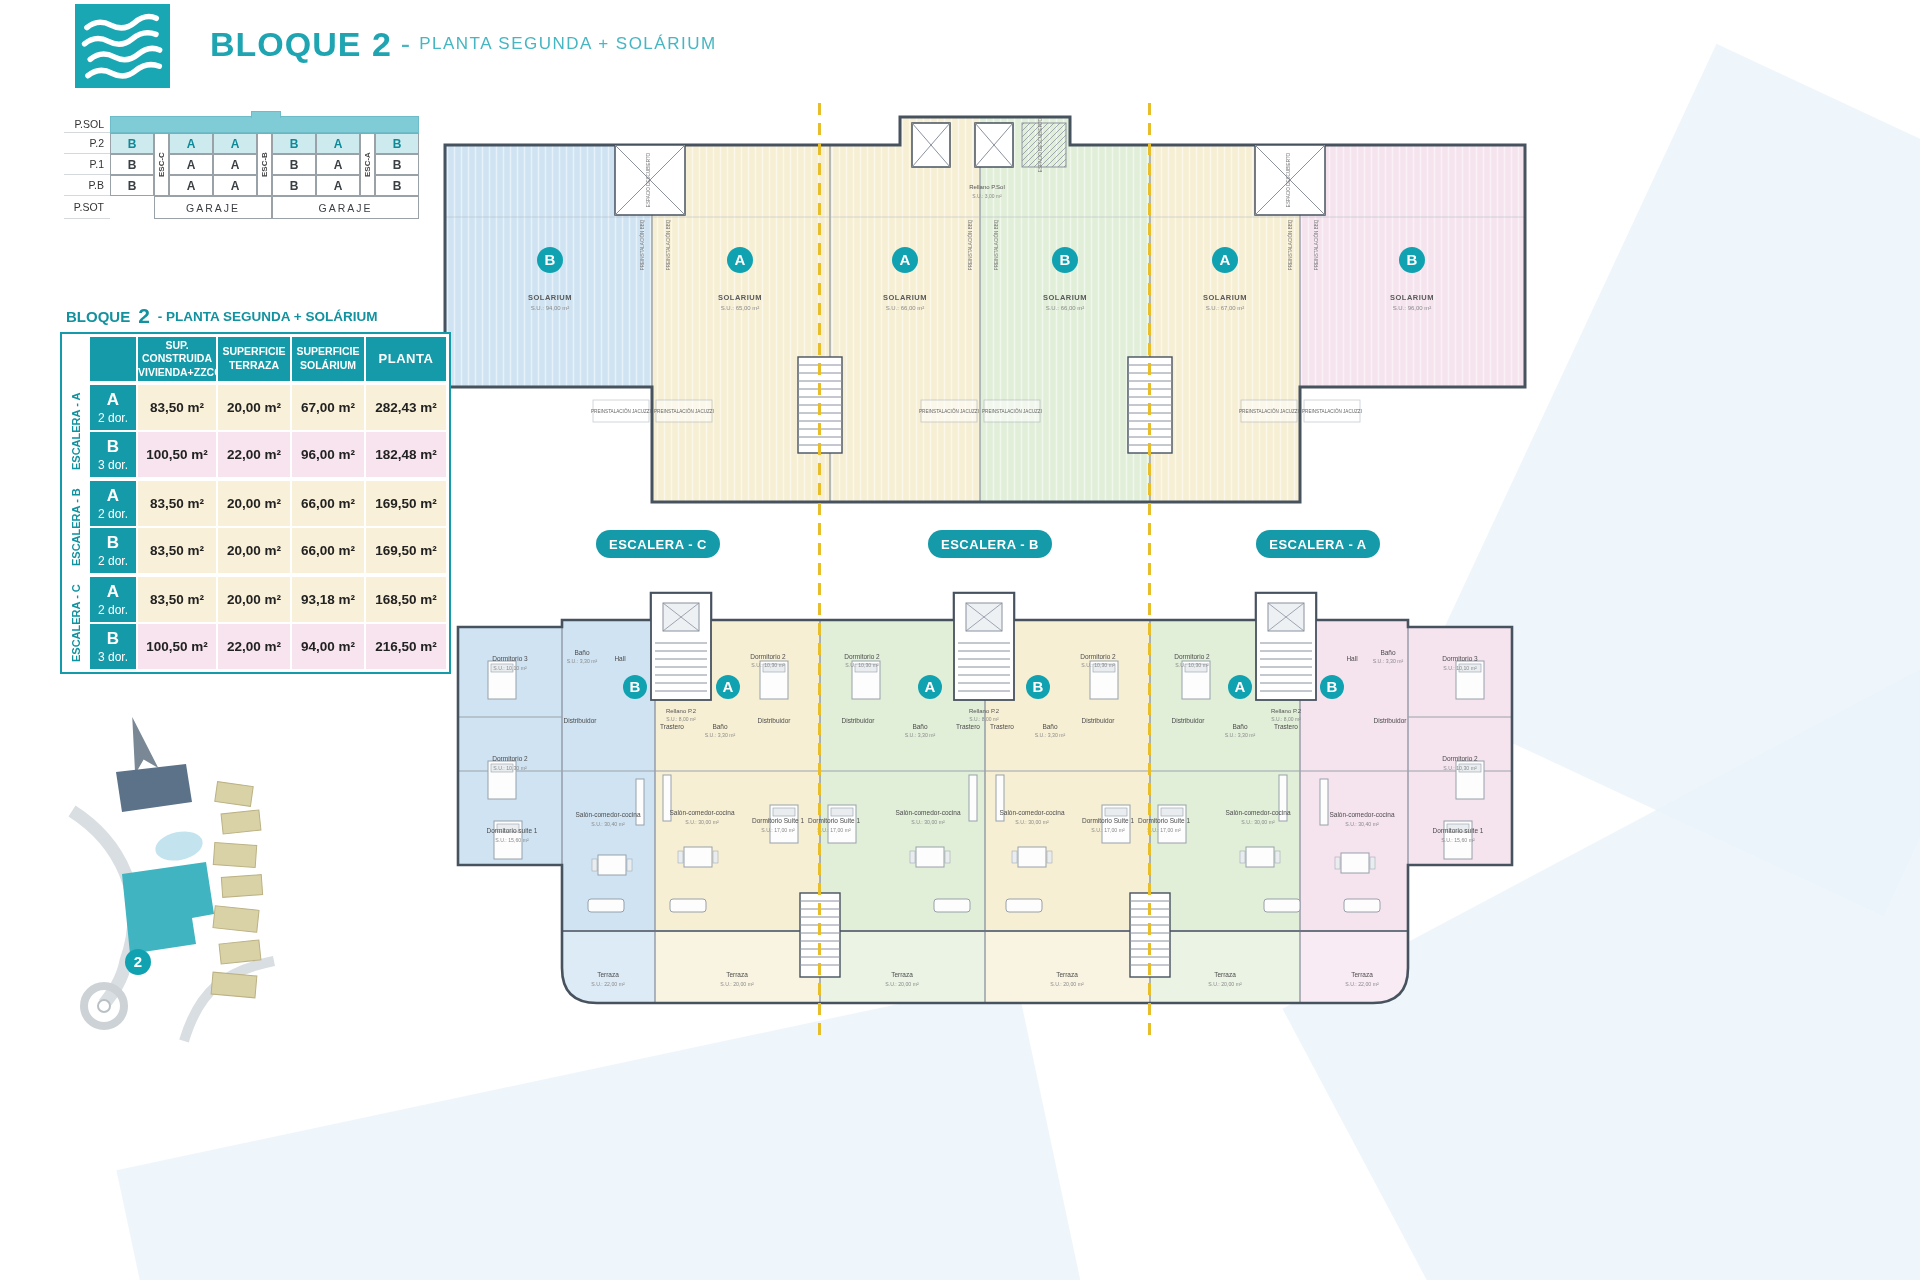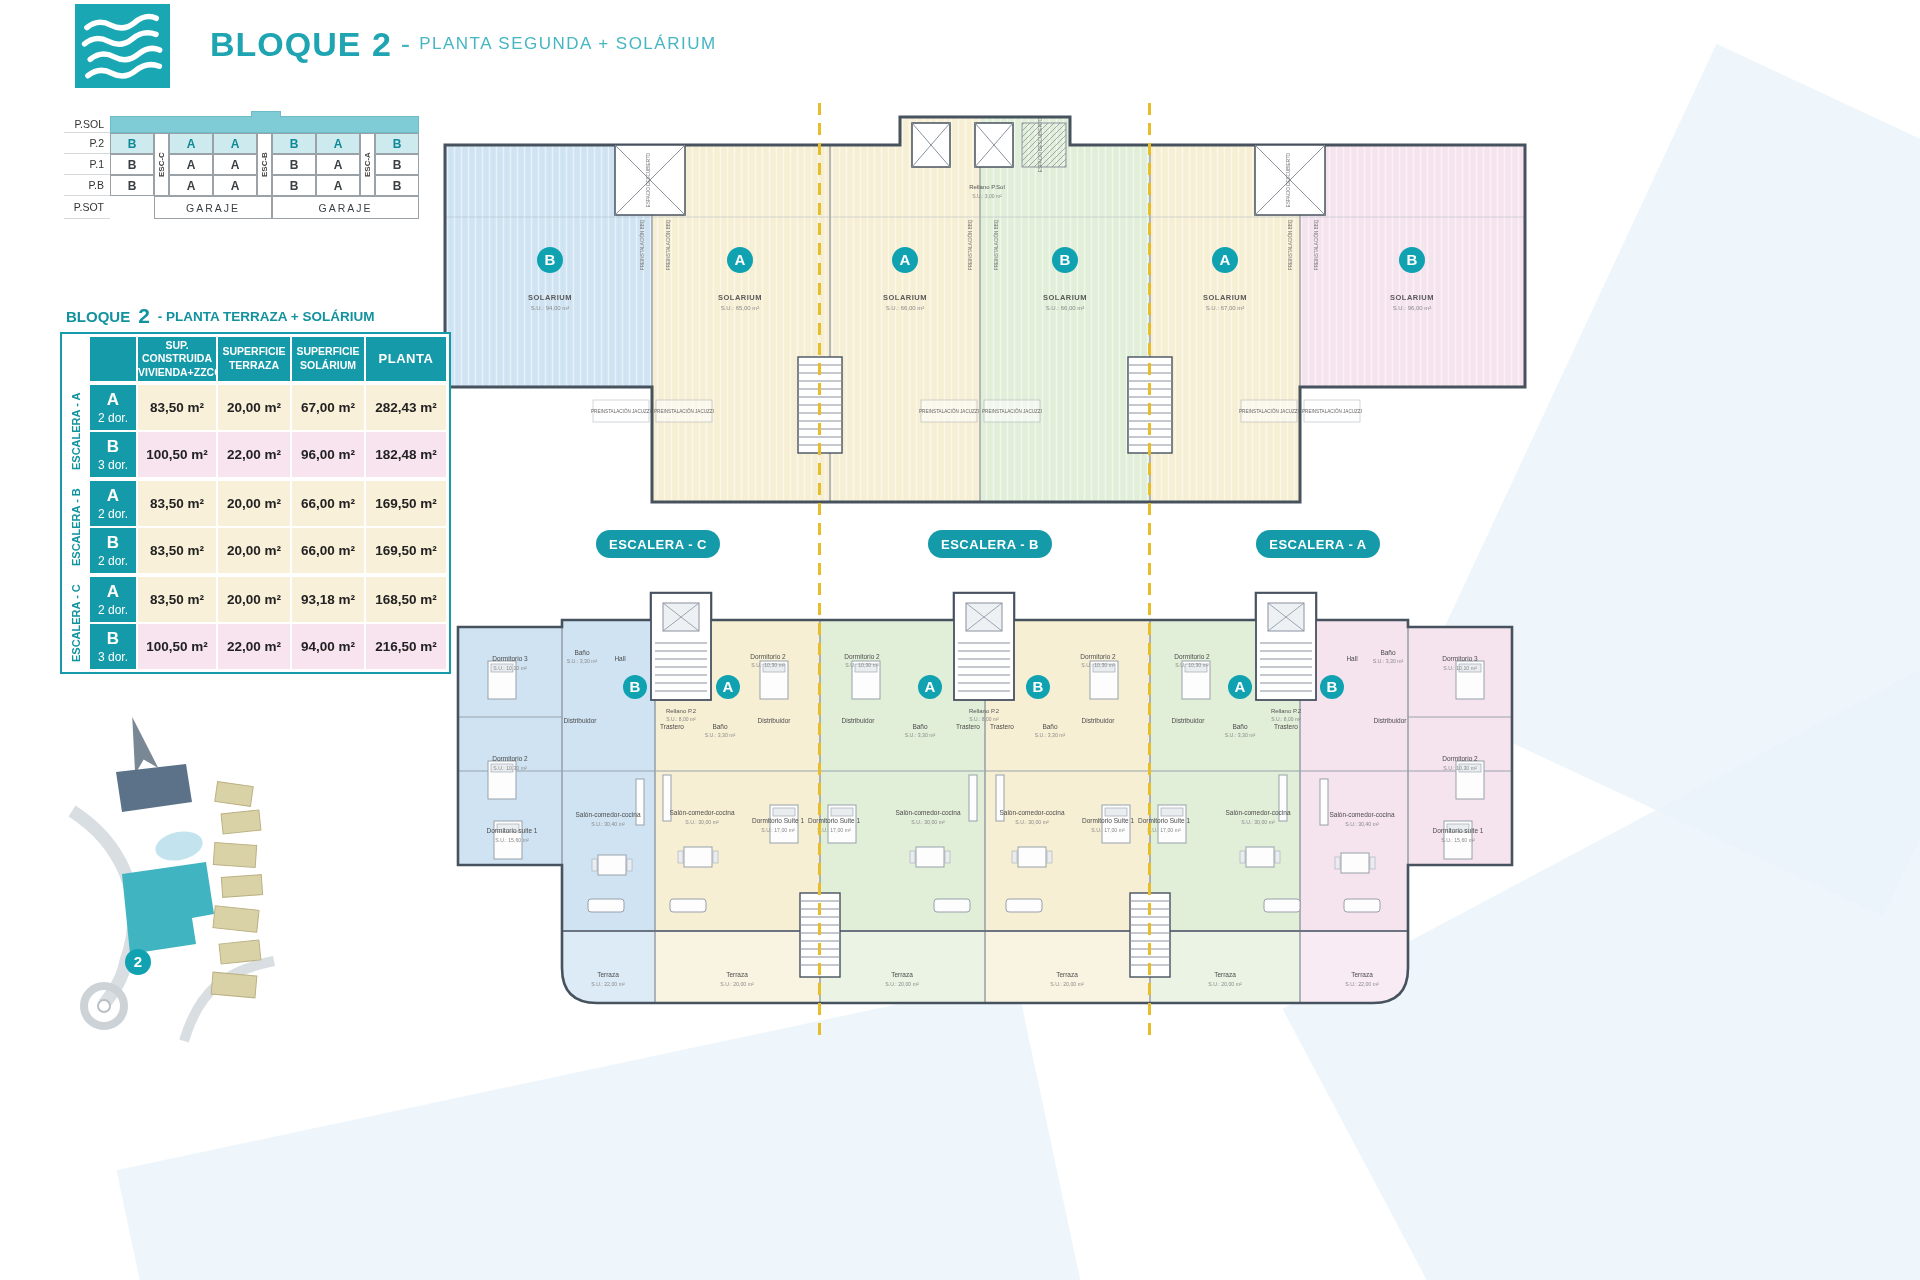--- a/index.html
+++ b/index.html
@@ -134,21 +134,21 @@
     <div class="sd-c" style="grid-row:4;grid-column:10">B</div>
 
     <div class="sd-lab" style="grid-row:5;grid-column:1">P.SOT</div>
     <div class="sd-gar" style="grid-row:5;grid-column:3/7">GARAJE</div>
     <div class="sd-gar" style="grid-row:5;grid-column:7/-1">GARAJE</div>
   </div>
 
   <div class="table-title">
     <span class="tt1">BLOQUE</span>
     <span class="tt2">2</span>
-    <span class="tt3">- PLANTA TERRAZA + SOLÁRIUM</span>
+    <span class="tt3">- PLANTA SEGUNDA + SOLÁRIUM</span>
   </div>
 
   <div class="areas-table">
     <div class="esc-rail">
       <div class="erl">ESCALERA - A</div>
       <div class="erl">ESCALERA - B</div>
       <div class="erl">ESCALERA - C</div>
     </div>
     <div>
       <div class="thead">

